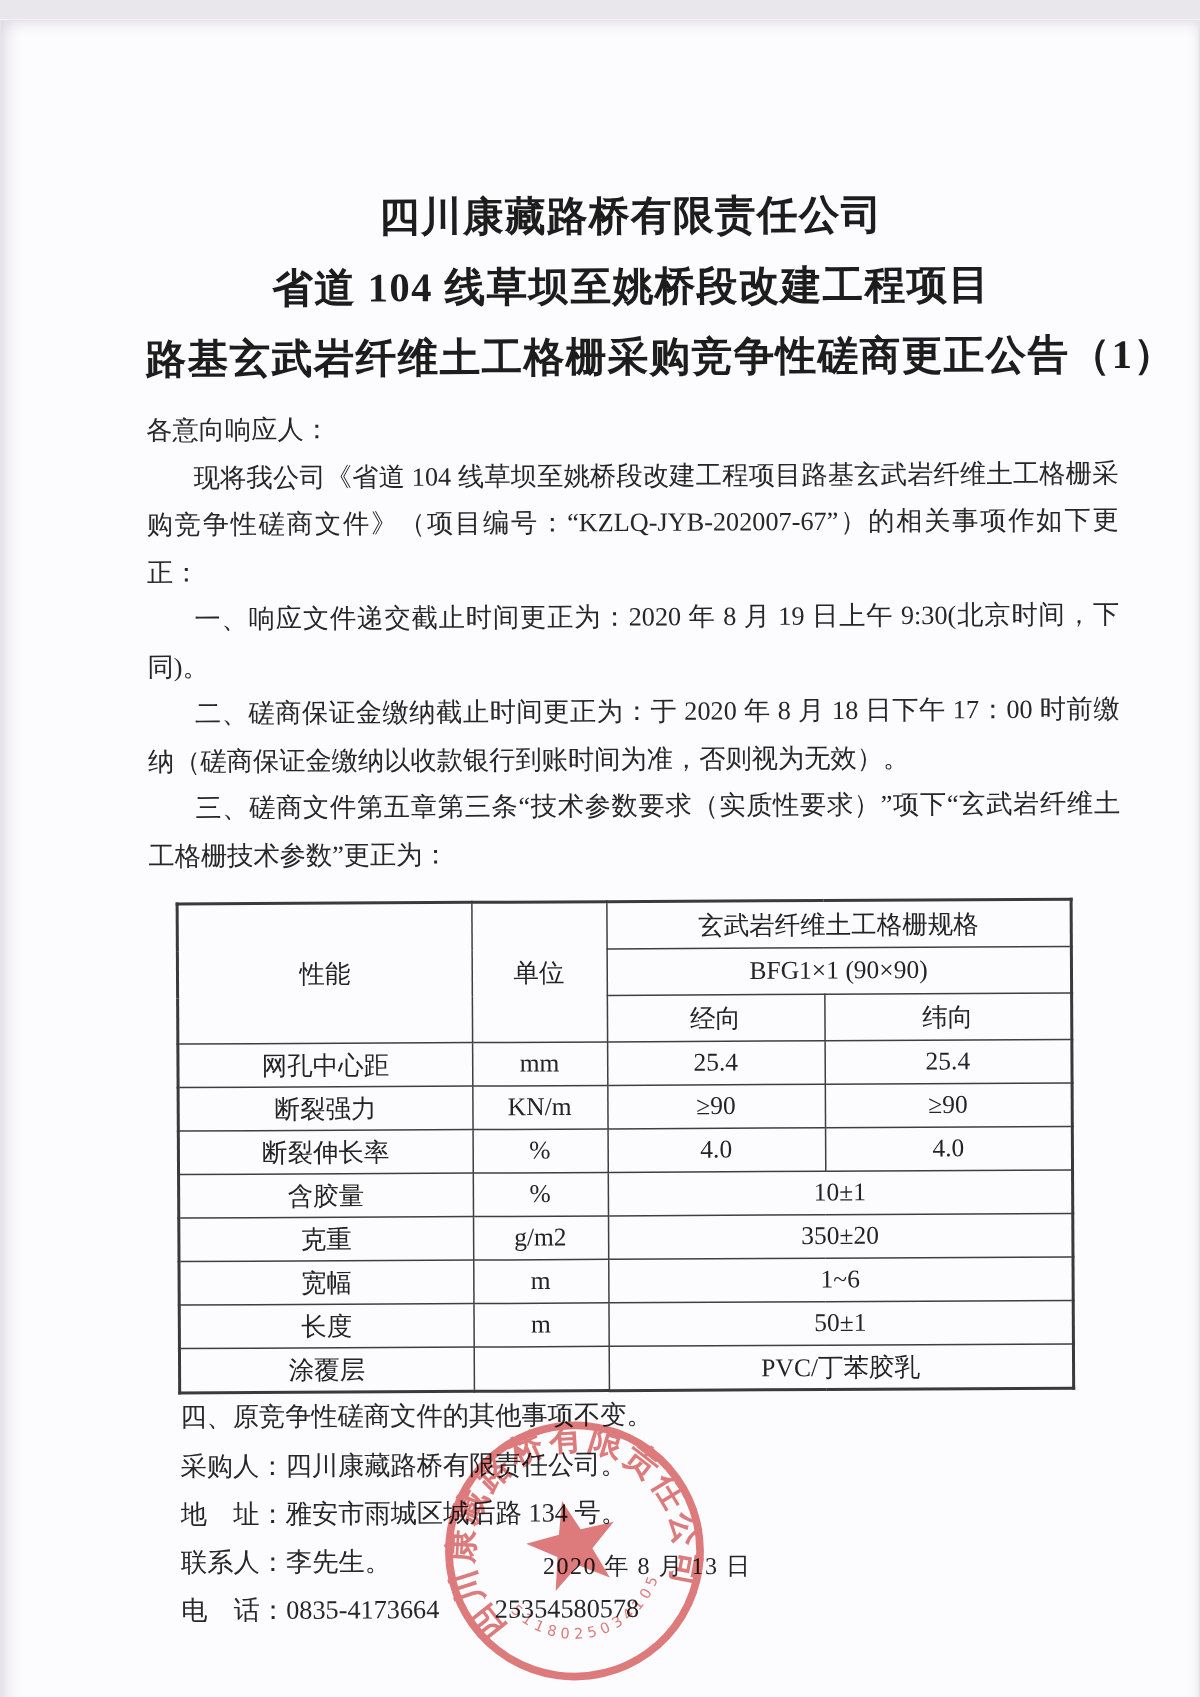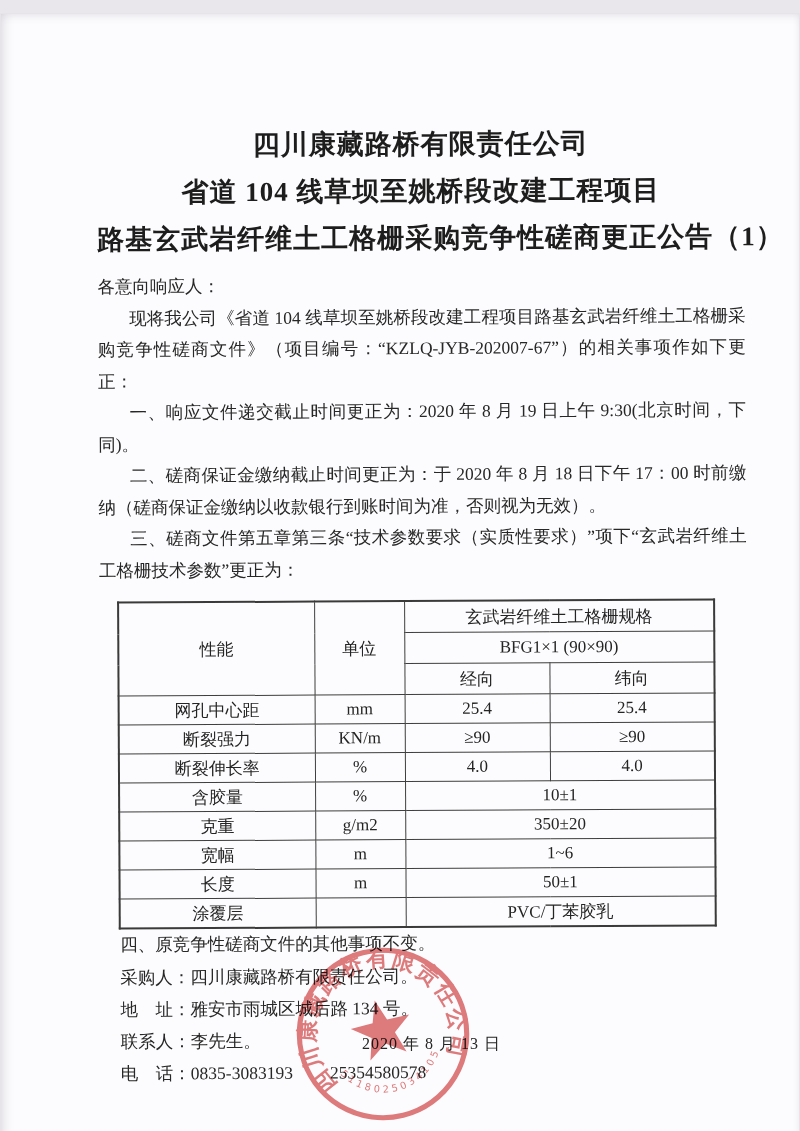--- a/index.html
+++ b/index.html
@@ -142,21 +142,21 @@
         </tr>
       </tbody>
     </table>
 
     <p class="body-para short-indent after-table">四、原竞争性磋商文件的其他事项不变。</p>
 
     <p class="closing-line">采购人：四川康藏路桥有限责任公司。</p>
     <p class="closing-line">地　址：雅安市雨城区城后路 134 号。</p>
     <p class="closing-line">联系人：李先生。</p>
     <p class="closing-line phone-line">
-        <span>电　话：0835-3083193</span>
+        <span>电　话：0835-4173664</span>
         <span class="phone-gap"></span>
         <span>25354580578</span>
       </p>
 
   </div>
 
   <div class="doc-date">2020 年 8 月 13 日</div>
 
   <div class="stamp">
     <svg viewBox="0 0 200 200">

